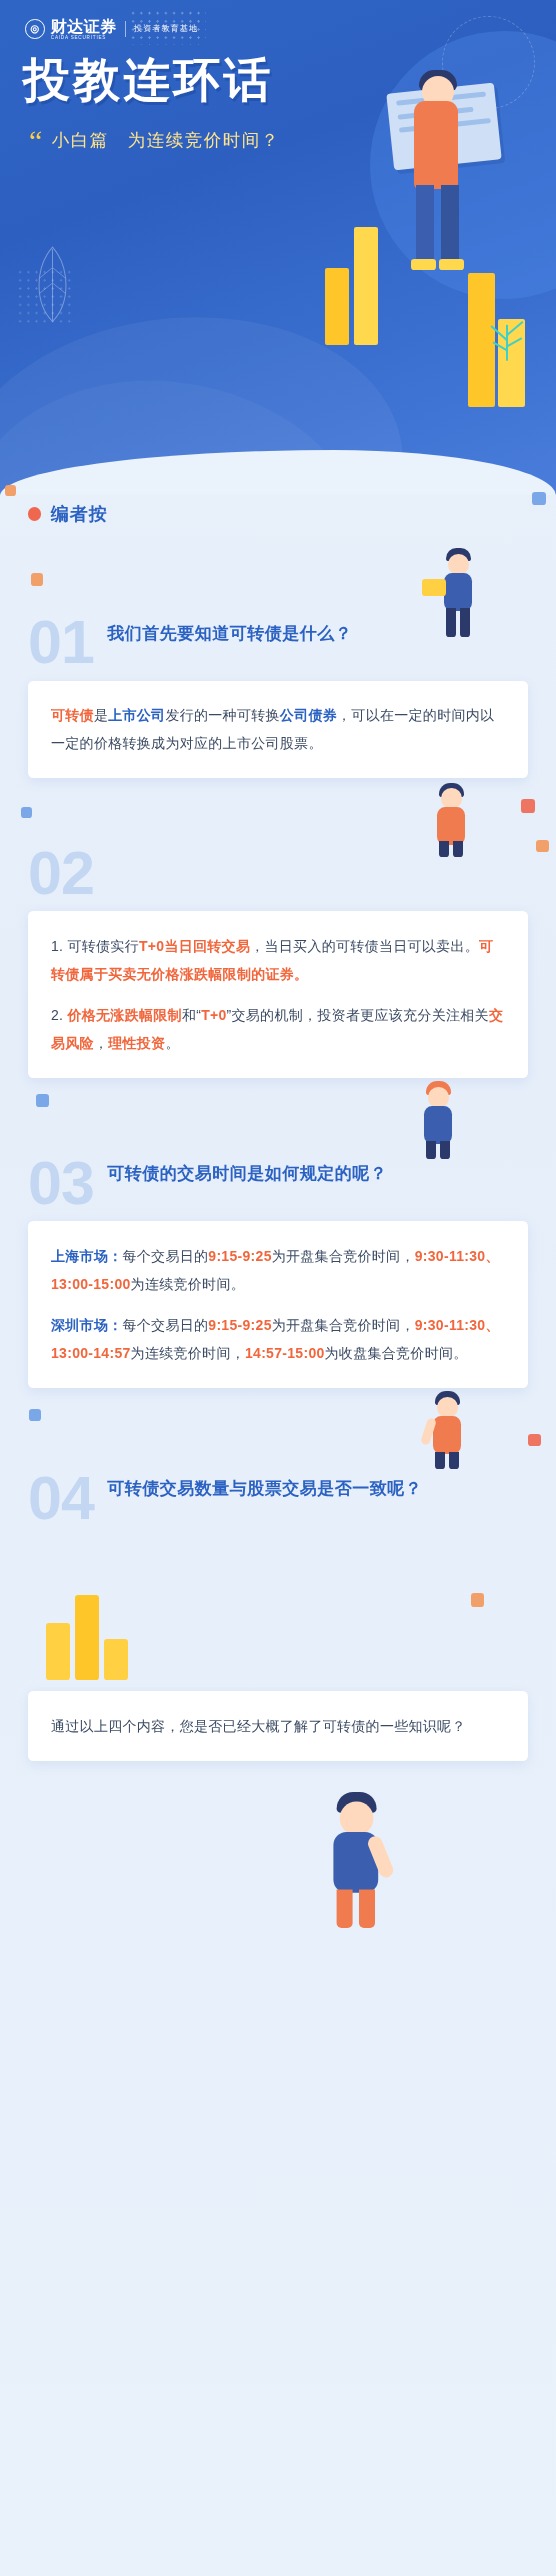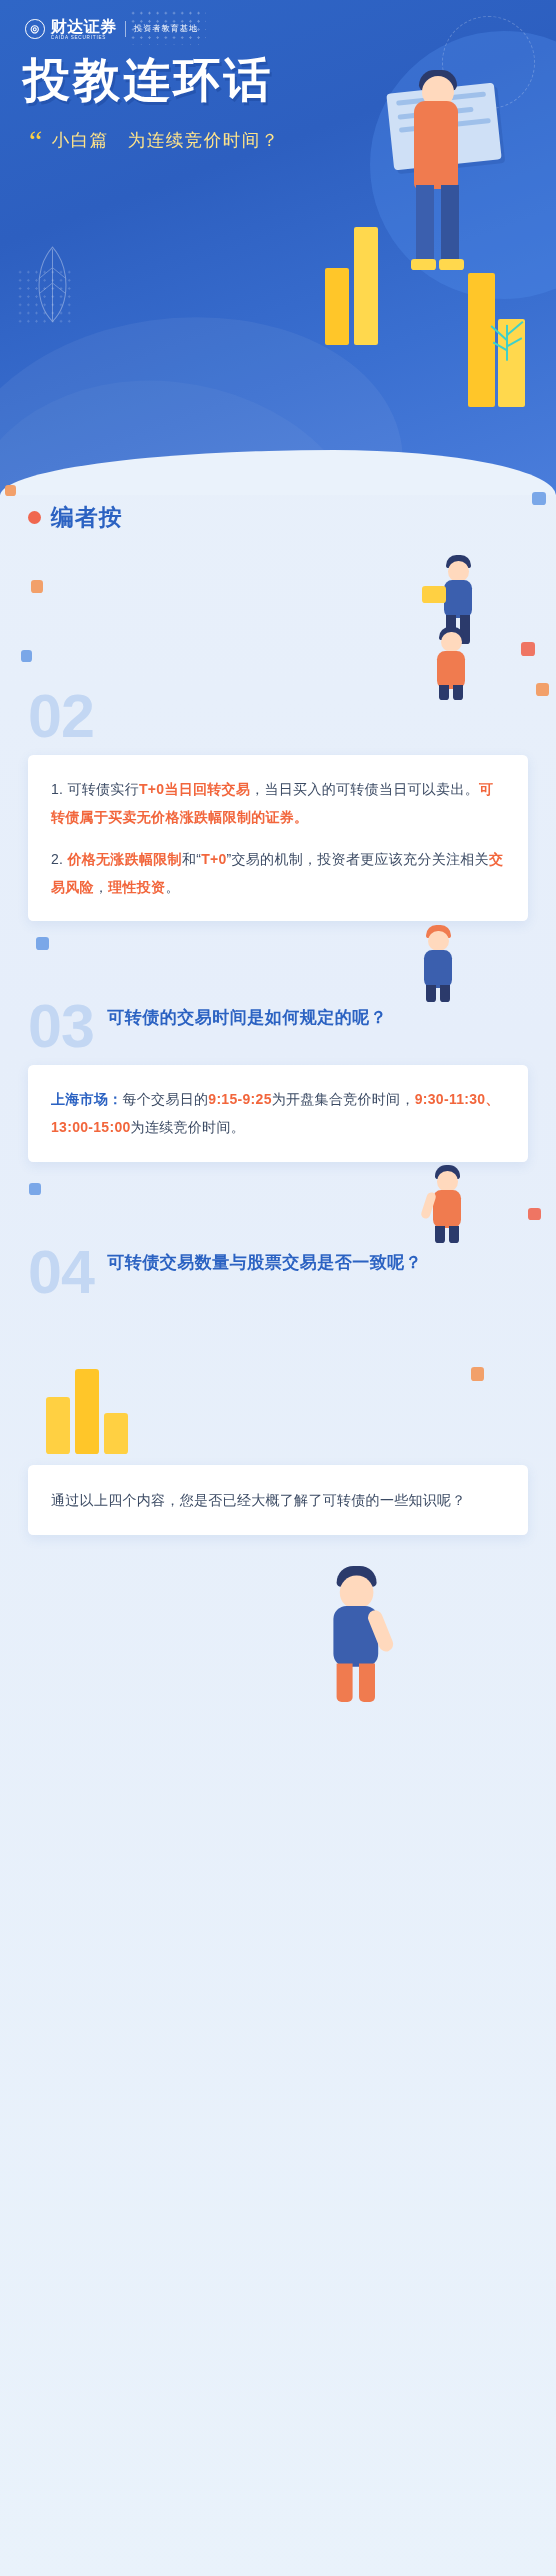--- a/index.html
+++ b/index.html
@@ -145,21 +145,21 @@
   .hdr-bottom-curve {
     position:absolute; left:0; bottom:-0.5px; width: 556px; height: 46px;
     background: #eaf2fb;
     border-radius: 60% 40% 0 0 / 100% 100% 0 0;
   }
 
   
   .section { position: relative; width: 556px; padding: 0 28px; }
   .sec-title-row { display: flex; align-items: center; gap: 9.3px; margin-bottom: 11.3px; }
   .sec-bullet { width: 13.4px; height: 13.4px; border-radius: 50%; background: #f0674f; }
-  .sec-label { font-size: 23px; color: #2b62c2; font-weight: bold; letter-spacing: 1px; }
+  .sec-label { font-size: 18px; color: #2b62c2; font-weight: bold; letter-spacing: 1px; }
 
   .card {
     position: relative;
     background: #ffffff;
     border-radius: 5.2px;
     padding: 20.6px 23px;
     box-shadow: 0 3.1px 11.3px rgba(60,110,190,.10);
     font-size: 14px;
     line-height: 2.0;
     color: #3b4a63;
@@ -283,20 +283,29 @@
       <div class="mi-hair" style="left:24px; top:0;"></div>
       <div class="mi-head" style="left:26px; top:6.2px;"></div>
       <div class="mi-body" style="left:21.6px; top:25px;"></div>
       <div class="mi-leg" style="left:24px; top:60px;"></div>
       <div class="mi-leg" style="left:38px; top:60px;"></div>
       <div class="sq sq-y" style="left:0; top:31px; width:24px; height:17.5px;"></div>
     </div>
     <div class="sq sq-o" style="left:31px; top:36px; width:12.4px; height:12.4px;"></div>
   </div>
 
+  <div class="section">
+    <div class="num-head">
+      <div class="num">01</div>
+      <div class="num-q">我们首先要知道可转债是什么？</div>
+    </div>
+    <div class="card">
+      <p><span class="hl-orange">可转债</span><span>是</span><span class="hl-blue">上市公司</span><span>发行的一种可转换</span><span class="hl-blue">公司债券</span><span>，可以在一定的时间内以一定的价格转换成为对应的上市公司股票。</span></p>
+    </div>
+  </div>
 
   <div class="section" style="height:67px;">
     <div class="mini-illus" style="right:67px; top:5.2px; width:77px; height:62px;">
       <div class="mi-hair" style="left:27px; top:0;"></div>
       <div class="mi-head" style="left:29px; top:5.2px;"></div>
       <div class="mi-body orange" style="left:25px; top:24px;"></div>
       <div class="mi-leg" style="left:27px; top:58px; height:15.5px;"></div>
       <div class="mi-leg" style="left:41px; top:58px; height:15.5px;"></div>
     </div>
     <div class="sq sq-r" style="right:20.6px; top:20.6px; width:14.4px; height:14.4px;"></div>
@@ -325,20 +334,21 @@
     <div class="sq sq-b" style="left:36px; top:15.5px; width:13.4px; height:13.4px;"></div>
   </div>
 
   <div class="section">
     <div class="num-head">
       <div class="num">03</div>
       <div class="num-q">可转债的交易时间是如何规定的呢？</div>
     </div>
     <div class="card">
       <p><span class="hl-blue">上海市场：</span><span>每个交易日的</span><span class="hl-orange">9:15-9:25</span><span>为开盘集合竞价时间，</span><span class="hl-orange">9:30-11:30、13:00-15:00</span><span>为连续竞价时间。</span></p>
+      <p><span class="hl-blue">深圳市场：</span><span>每个交易日的</span><span class="hl-orange">9:15-9:25</span><span>为开盘集合竞价时间，</span><span class="hl-orange">9:30-11:30、13:00-14:57</span><span>为连续竞价时间，</span><span class="hl-orange">14:57-15:00</span><span>为收盘集合竞价时间。</span></p>
     </div>
   </div>
 
   <div class="section" style="height:82px;">
     <div class="mini-illus" style="right:62px; top:3.1px; width:88px; height:77px;">
       <div class="mi-hair" style="left:29px; top:0;"></div>
       <div class="mi-head" style="left:31px; top:6.2px;"></div>
       <div class="mi-body orange" style="left:27px; top:25px;"></div>
       <div class="mi-arm" style="left:17.5px; top:27px; transform:rotate(18deg);"></div>
       <div class="mi-leg" style="left:29px; top:61px; height:16.5px;"></div>

